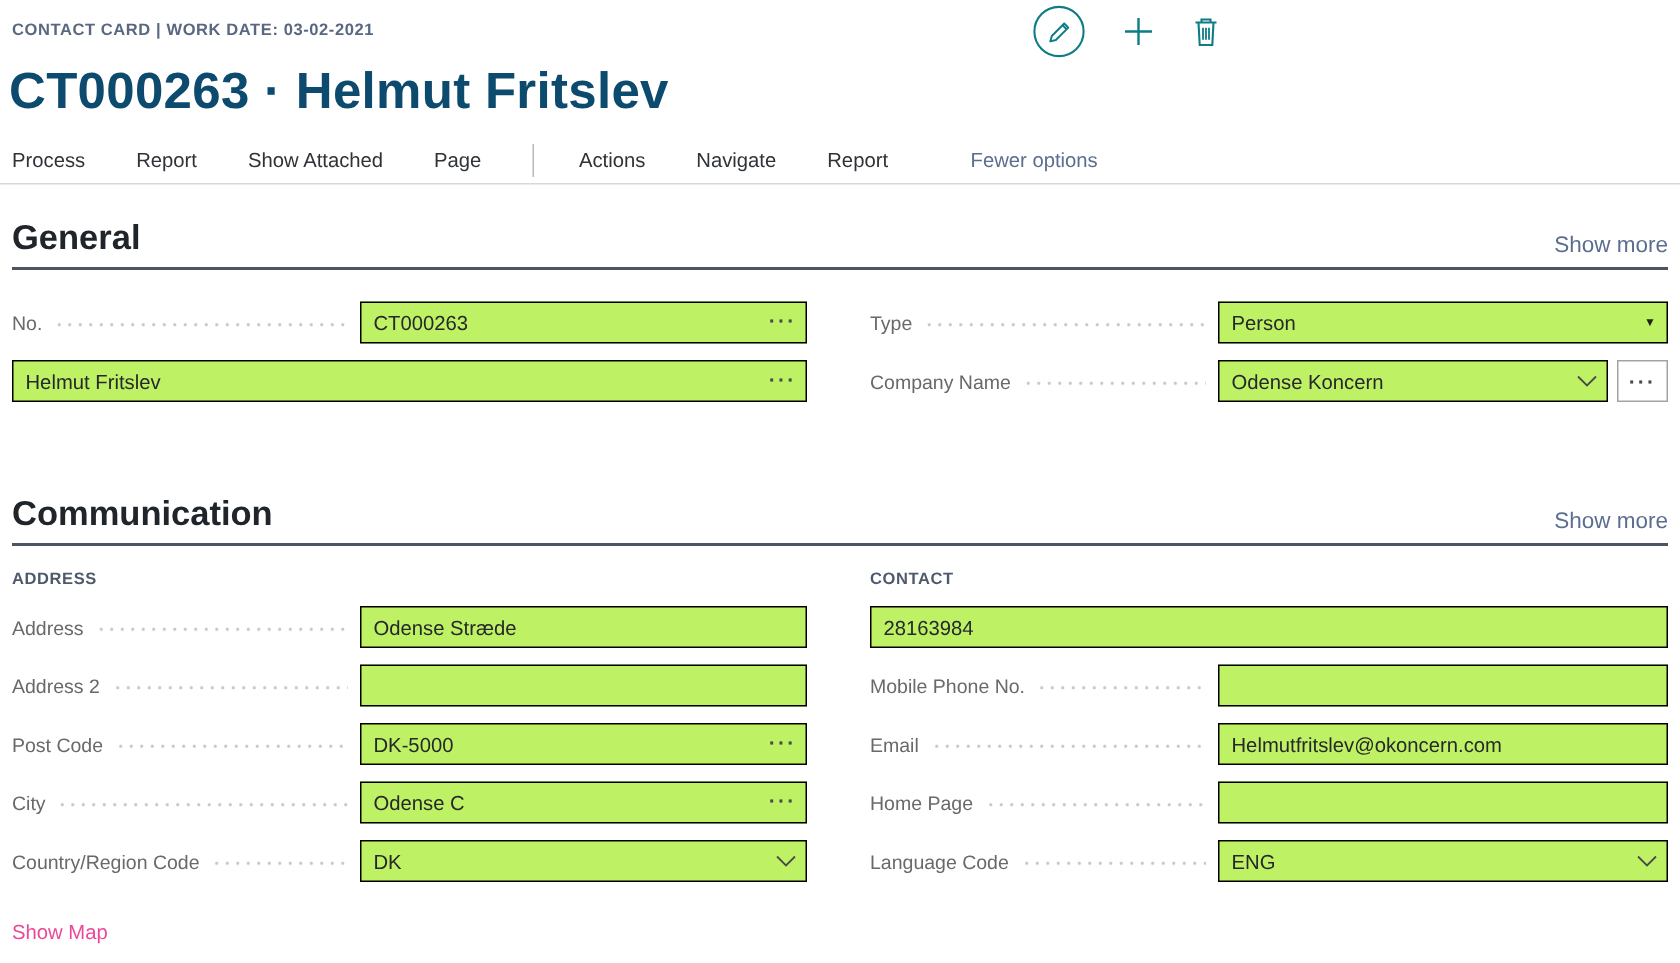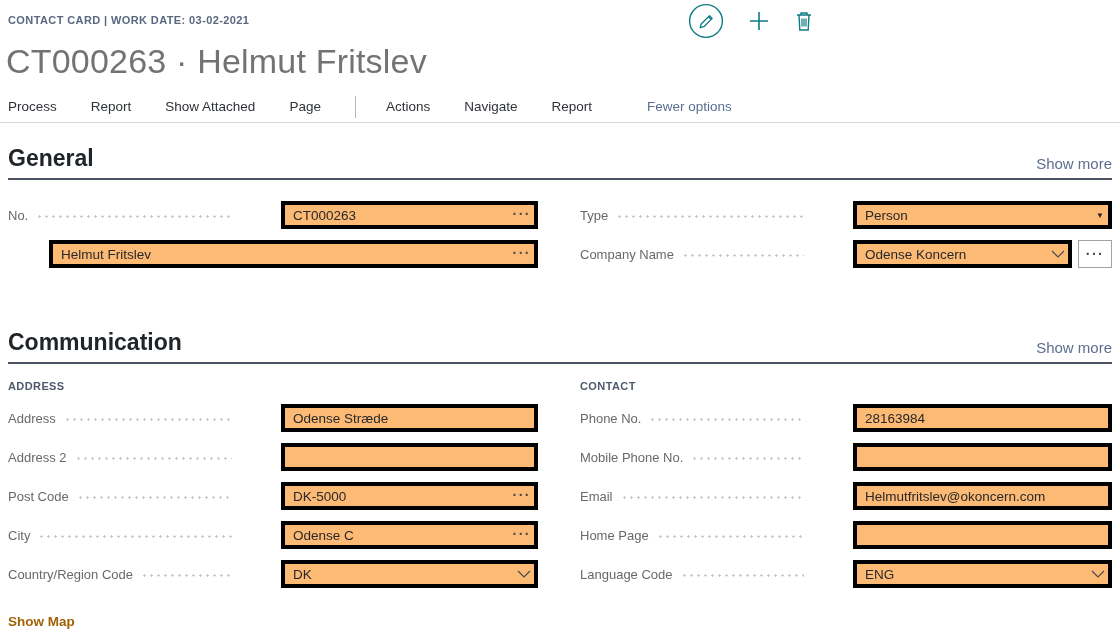--- a/index.html
+++ b/index.html
@@ -12,21 +12,21 @@
   .context-label { font-size:11px; font-weight:700; letter-spacing:.4px;
                    color:#5a6780; }
 
   
   .top-actions { position:absolute; left:688px; top:3px; display:flex;
                  align-items:center; gap:24px; color:#0e7c84; }
   .icon-btn { display:flex; align-items:center; justify-content:center;
               cursor:pointer; background:none; border:none; color:#0e7c84; }
 
   
-  .page-title { font-size:34px; font-weight:400; color:#737373;
+  .page-title { font-size:34px; font-weight:700; color:#0c4a6e;
                 padding:14px 8px 10px 6px; letter-spacing:.2px; }
 
   
   .menu-bar { display:flex; align-items:center; padding:0 8px;
               height:32px; border-bottom:1px solid #d8d8d8; }
   .menu-item { font-size:13.5px; color:#2f3337; margin-right:34px; cursor:pointer; }
   .menu-divider { width:1px; height:22px; background:#b8b8b8; margin:0 30px 0 0; }
   .menu-item.muted { color:#5b6e8f;margin-left:21px; }
 
   
@@ -46,38 +46,38 @@
   
   .row { display:flex; align-items:center; margin-bottom:11px; height:28px; }
   .lbl-zone { display:flex; align-items:center; width:232px; flex:none; }
   .lbl { font-size:13px; color:#68696b; white-space:nowrap; }
   .leader { flex:1; height:3px; margin:2px 8px 0 8px;
             background-image:radial-gradient(circle, #cbc9c7 1px, transparent 1.3px);
             background-size:7px 3px; background-repeat:repeat-x;
             background-position:0 50%; }
   .ctl { flex:1; display:flex; align-items:stretch; gap:6px; }
   .box-wrap { position:relative; flex:1; display:flex; }
-  input.box { width:100%; height:28px; border:4px solid #000000; background:#fdba74;
+  input.box { width:100%; height:28px; border:1px solid #000000; background:#bef264;
               font-family:"Liberation Sans", sans-serif; font-size:13.5px;
-              color:#26282a; padding:0 26px 0 8px;margin-left:41px; }
+              color:#26282a; padding:0 26px 0 8px; }
   input.box.plain { padding-right:8px; }
   .assist { position:absolute; right:7px; top:50%; transform:translateY(-58%);
             font-size:14px; font-weight:700; letter-spacing:1.5px; color:#4a4a4a;
             cursor:pointer; line-height:1; }
   .chev { position:absolute; right:7px; top:50%; transform:translateY(-50%);
           cursor:pointer; color:#4a4a4a; display:flex; }
   .selarrow { position:absolute; right:8px; top:50%; transform:translateY(-50%);
               font-size:8px; color:#222; cursor:pointer; }
   .ext-assist { width:34px; flex:none; border:1px solid #a3a3a3; background:#fff;
                 display:flex; align-items:center; justify-content:center;
                 font-size:14px; font-weight:700; letter-spacing:1.5px; color:#4a4a4a;
                 cursor:pointer; }
 
   .show-map { display:inline-block; margin:15px 0 0 0; font-size:13.5px;
-              font-weight:700; color:#a16207; cursor:pointer; text-decoration:none; }
+              font-weight:400; color:#ec4899; cursor:pointer; text-decoration:none; }
 </style>
 </head>
 <body>
 
 <div class="app">
 
   <div class="topbar">
     <span class="context-label">CONTACT CARD | WORK DATE: 03-02-2021</span>
   </div>
 
@@ -261,24 +261,20 @@
               </div>
           </div>
 
           <a class="show-map">Show Map</a>
         </div>
 
         <div>
           <div class="group-header">CONTACT</div>
 
           <div class="row">
-            <div class="lbl-zone">
-              <span class="lbl">Phone No.</span>
-              <span class="leader"></span>
-            </div>
             <div class="ctl">
                 <span class="box-wrap">
               <input class="box plain" type="text" value="28163984" style="">
             </span>
               </div>
           </div>
 
           <div class="row">
             <div class="lbl-zone">
               <span class="lbl">Mobile Phone No.</span>

